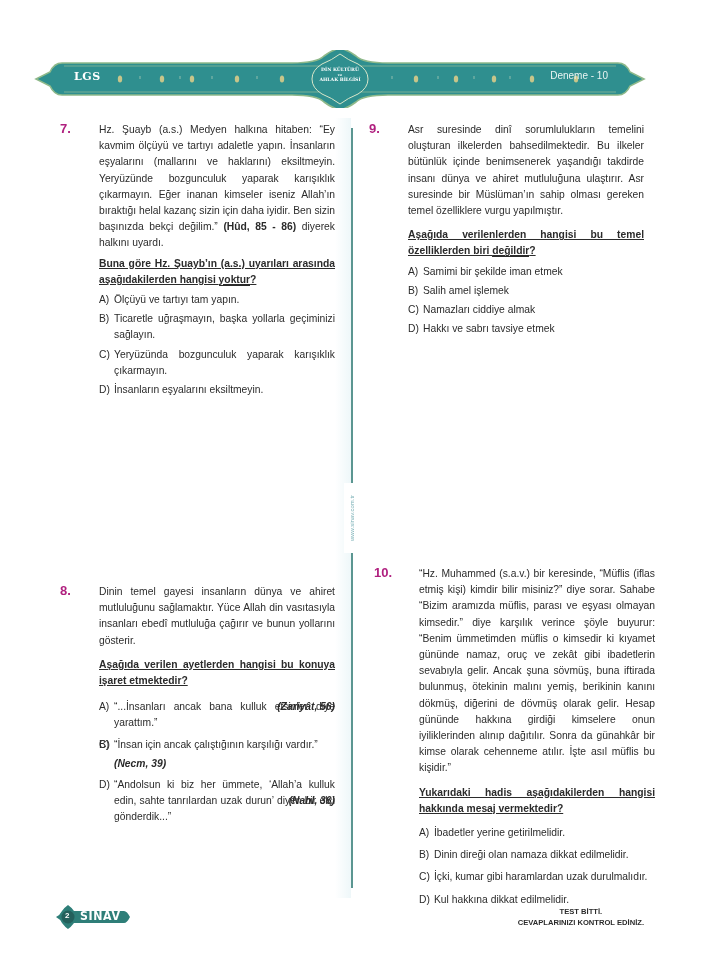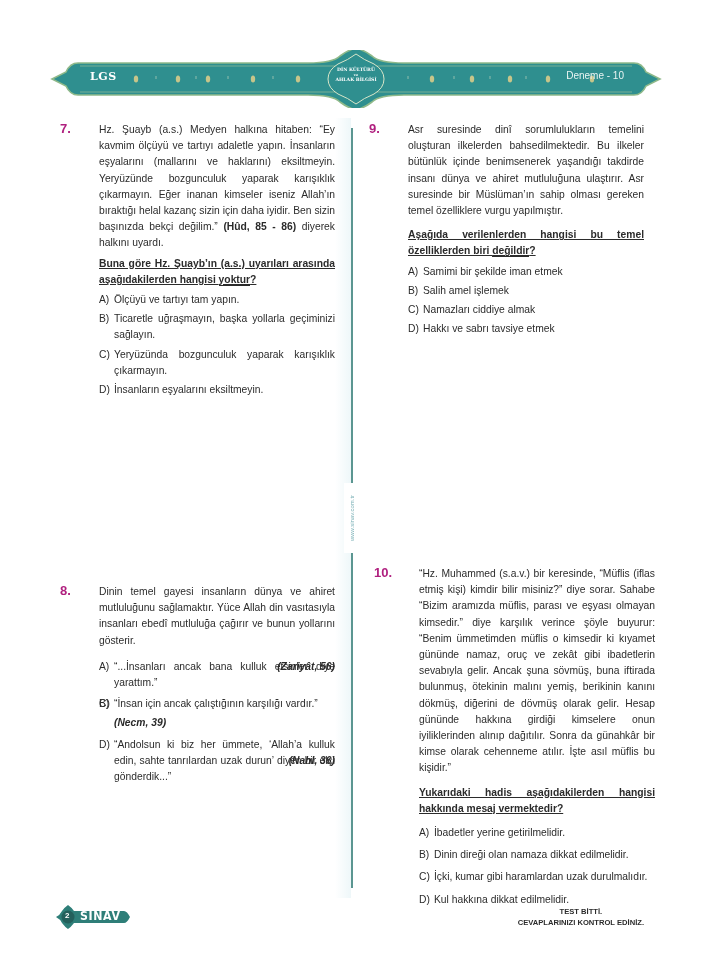--- a/index.html
+++ b/index.html
@@ -1,20 +1,20 @@
 <!DOCTYPE html>
 <html><head>
 <meta charset="utf-8">
 <style>
   html, body { margin: 0; padding: 0; background: #ffffff; }
   body { width: 704px; height: 980px; position: relative; overflow: hidden;
          font-family: "Liberation Sans", sans-serif; color: #2b2b2b; }
 
   
-  .banner { position: absolute; left: 48px; top: 50px; width: 616px; height: 58px; }
+  .banner { position: absolute; left: 32px; top: 50px; width: 616px; height: 58px; }
   .banner svg { position: absolute; left: 0; top: 0; }
   .banner .lgs { position: absolute; left: 42px; top: 20px; font-family: "DejaVu Serif", serif;
                  font-weight: bold; font-size: 11px; color: #ffffff; letter-spacing: 0.5px; }
   .banner .deneme { position: absolute; right: 40px; top: 20px; font-size: 10px; color: #e8f4f2; }
   .banner .center-title { position: absolute; left: 278px; top: 17px; width: 60px; text-align: center;
                           font-family: "DejaVu Serif", serif; font-size: 4.6px; line-height: 6px;
                           color: #ffffff; font-weight: bold; }
   .banner .center-title .ve { font-size: 3.5px; display: block; line-height: 4px; }
 
   
@@ -139,20 +139,21 @@
     </ul>
   </div>
 </div>
 
 <div class="q" id="q8">
   <span class="num">8.</span>
   <div class="body">
     <div class="stem">
       <span>Dinin temel gayesi insanların dünya ve ahiret mutluluğunu sağlamaktır. Yüce Allah din vasıtasıyla insanları ebedî mutluluğa çağırır ve bunun yollarını gösterir.</span>
     </div>
+    <div class="prompt" style="margin-top:8px">Aşağıda verilen ayetlerden hangisi bu konuya işaret etmektedir?</div>
     <ul style="margin-top:10px">
       <li><span class="letter">A)</span><span>“...İnsanları ancak bana kulluk etsinler diye yarattım.”</span><span class="src inline">(Zariyât, 56)</span></li>
       <li><span class="letter">B)</span></li>
       <li><span class="letter">C)</span><span>“İnsan için ancak çalıştığının karşılığı vardır.”</span><span class="src" style="margin-top:3px">(Necm, 39)</span></li>
       <li><span class="letter">D)</span><span>“Andolsun ki biz her ümmete, ‘Allah’a kulluk edin, sahte tanrılardan uzak durun’ diyen bir elçi gönderdik...”</span><span class="src inline">(Nahl, 36)</span></li>
     </ul>
   </div>
 </div>
 
 <div class="q" id="q10">

